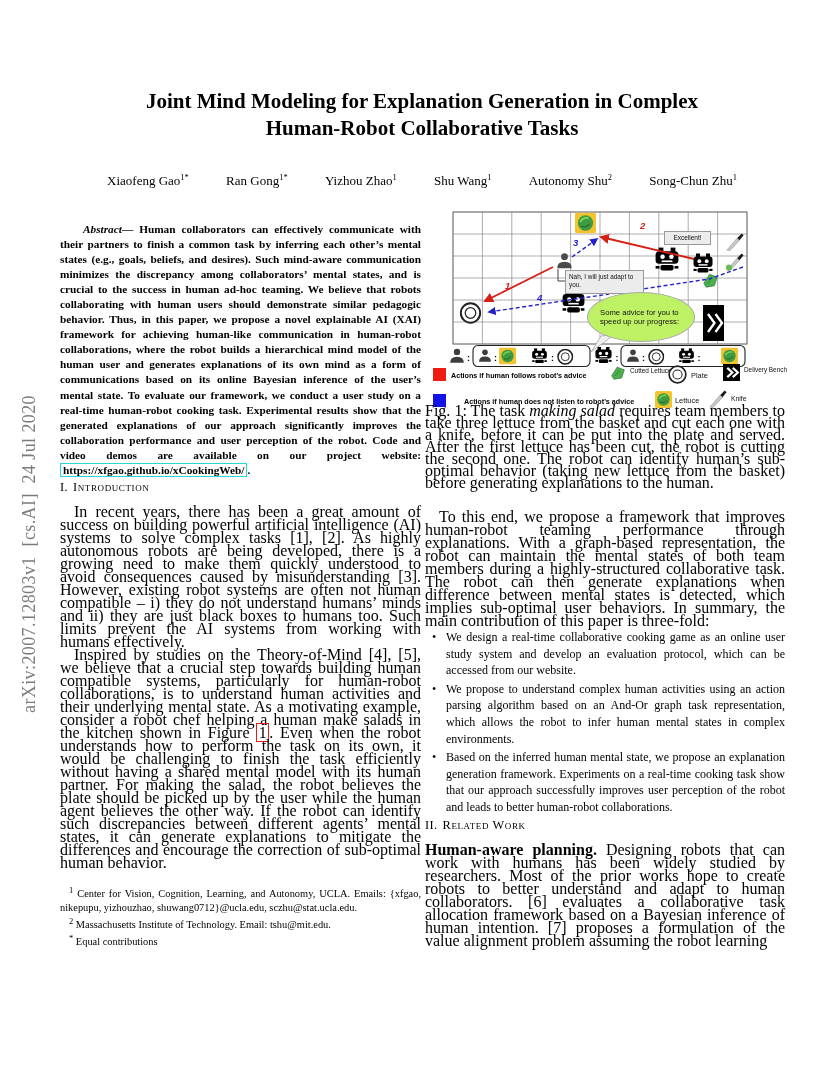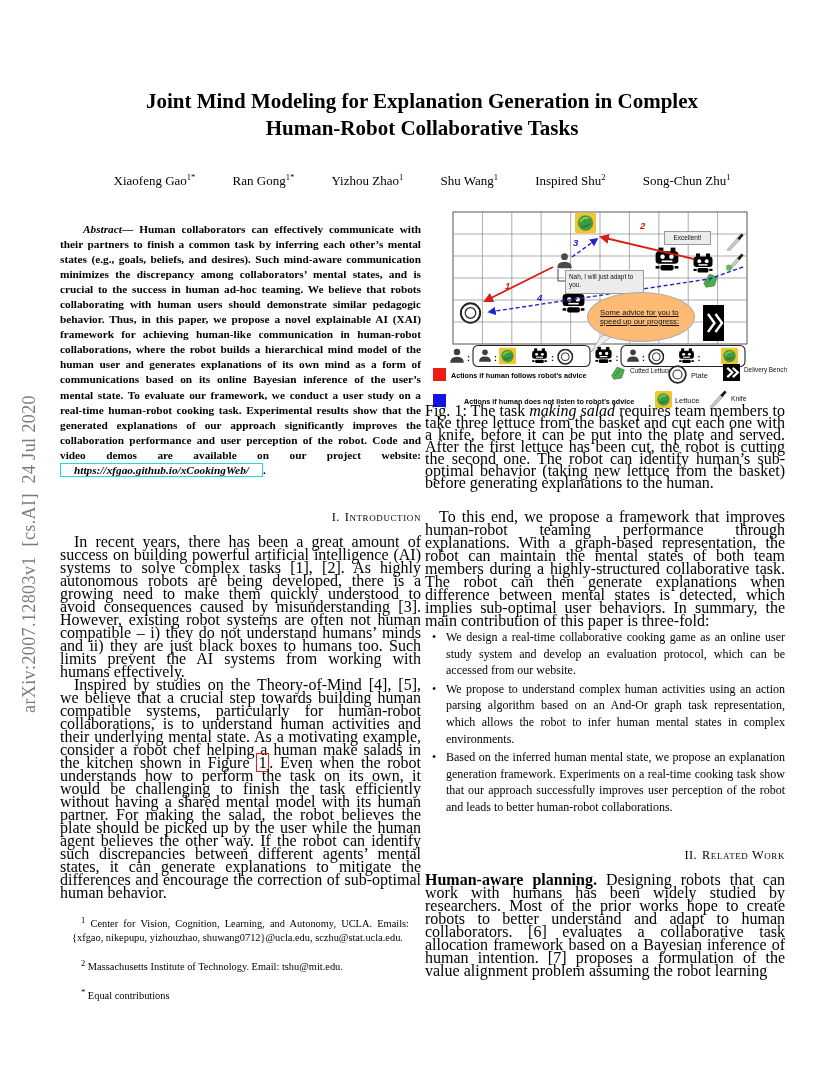--- a/index.html
+++ b/index.html
@@ -18,50 +18,50 @@
   .authors .author{margin:0 17px;white-space:nowrap;}
   sup{font-size:8.5px;}
 
   
   .leftcol{position:absolute;left:60px;top:222px;width:361px;}
   .rightcol{position:absolute;left:425px;top:405px;width:360px;}
 
   .abstract{font-size:11.3px;line-height:15.05px;font-weight:bold;text-align:justify;
     text-indent:12px;margin:0;}
   .ab-label{font-style:italic;margin-left:11px;}
-  .link-box{border:1.5px solid #27d8d8;padding:0 13px;font-weight:bold;font-style:italic;}
+  .link-box{border:1.5px solid #27d8d8;padding:0 2px;font-weight:bold;}
   .figref{border:1px solid #e31b1b;padding:0 1.5px;}
 
-  .sec{font-size:12.4px;font-weight:normal;text-align:right;margin:32px 0 10px 0;letter-spacing:.4px;}
+  .sec{font-size:12.4px;font-weight:normal;text-align:left;margin:2px 0 10px 0;letter-spacing:.4px;}
   .sec .sc{font-variant:small-caps;margin-left:5px;letter-spacing:.6px;}
 
   .body{font-size:16px;line-height:13px;text-align:justify;margin:0;}
   .indent{text-indent:14px;}
   .mt{margin-top:21px;}
   .bullet{position:relative;padding-left:21px;font-size:12px;line-height:16.6px;
     text-align:justify;margin-top:2px;}
   .bmark{position:absolute;left:7px;top:0;}
   .lead{font-weight:bold;}
 
   .footnotes{margin-top:15px;font-size:10.4px;line-height:13.7px;text-align:justify;}
-  .footnotes p{margin:12px;text-indent:9px;}
+  .footnotes p{margin:0;text-indent:9px;}
 
   .caption{font-size:16px;line-height:12px;text-align:justify;margin:0;}
 
   
   .figure{position:absolute;left:425px;top:210px;width:360px;height:198px;
     font-family:"Liberation Sans",sans-serif;}
   .figure svg.main{position:absolute;left:0;top:0;}
   .bubble{position:absolute;background:#ececec;border:1px solid #999;color:#111;box-sizing:border-box;}
   .bubble.excellent{left:239px;top:21px;width:47px;height:14px;font-size:6.5px;
     text-align:center;line-height:12px;}
   .bubble.nah{left:140px;top:60px;width:79px;height:24px;font-size:6.4px;line-height:8px;padding:2px 3px;}
   .bubble.advice{left:162px;top:82px;width:108px;height:50px;border-radius:50%;
-    font-size:7.7px;line-height:9.4px;display:flex;align-items:center;background:#fdba74;
-    padding:0 12px;border-color:#aaa;text-decoration:underline;}
+    font-size:7.7px;line-height:9.4px;display:flex;align-items:center;background:#bef264;
+    padding:0 12px;border-color:#aaa;}
   .swatch{position:absolute;width:13px;height:13px;}
   .swatch.red{background:#ee1b10;}
   .swatch.blue{background:#1313e8;}
   .legend-text{position:absolute;font-size:7.2px;font-weight:bold;white-space:nowrap;color:#000;}
   .legend-label{position:absolute;font-size:7.4px;color:#111;}
   .legend-label.two-line{width:44px;line-height:7.8px;font-size:6.4px;}
   .licon{position:absolute;}
 </style>
 </head>
 <body>
@@ -73,21 +73,21 @@
   <div class="title">
     <span>Joint Mind Modeling for Explanation Generation in Complex</span><br>
     <span>Human-Robot Collaborative Tasks</span>
   </div>
 
   <div class="authors">
     <span class="author"><span>Xiaofeng Gao</span><sup>1*</sup></span>
     <span class="author"><span>Ran Gong</span><sup>1*</sup></span>
     <span class="author"><span>Yizhou Zhao</span><sup>1</sup></span>
     <span class="author"><span>Shu Wang</span><sup>1</sup></span>
-    <span class="author"><span>Inspired Shu</span><sup>2</sup></span>
+    <span class="author"><span>Autonomy Shu</span><sup>2</sup></span>
     <span class="author"><span>Song-Chun Zhu</span><sup>1</sup></span>
   </div>
 
   <div class="leftcol">
     <p class="abstract"><span class="ab-label">Abstract—</span>
       <span>Human collaborators can effectively communicate with their partners to finish a common task by inferring each other’s mental states (e.g., goals, beliefs, and desires). Such mind-aware communication minimizes the discrepancy among collaborators’ mental states, and is crucial to the success in human ad-hoc teaming. We believe that robots collaborating with human users should demonstrate similar pedagogic behavior. Thus, in this paper, we propose a novel explainable AI (XAI) framework for achieving human-like communication in human-robot collaborations, where the robot builds a hierarchical mind model of the human user and generates explanations of its own mind as a form of communications based on its online Bayesian inference of the user’s mental state. To evaluate our framework, we conduct a user study on a real-time human-robot cooking task. Experimental results show that the generated explanations of our approach significantly improves the collaboration performance and user perception of the robot. Code and video demos are available on our project website:</span>
       <span class="link-box">https://xfgao.github.io/xCookingWeb/</span><span>.</span></p>
 
     <h2 class="sec"><span>I.</span><span class="sc">Introduction</span></h2>
 

